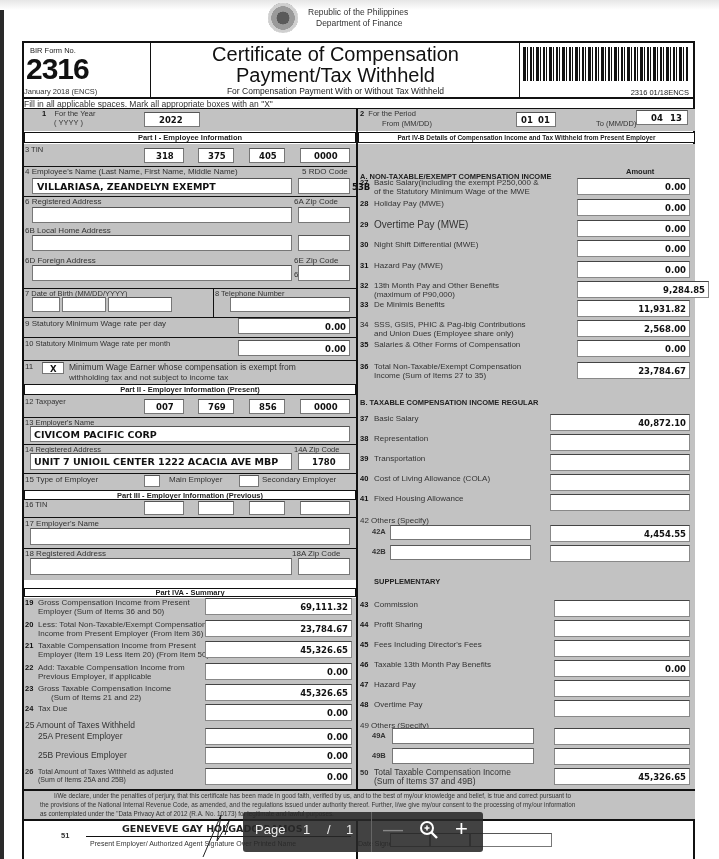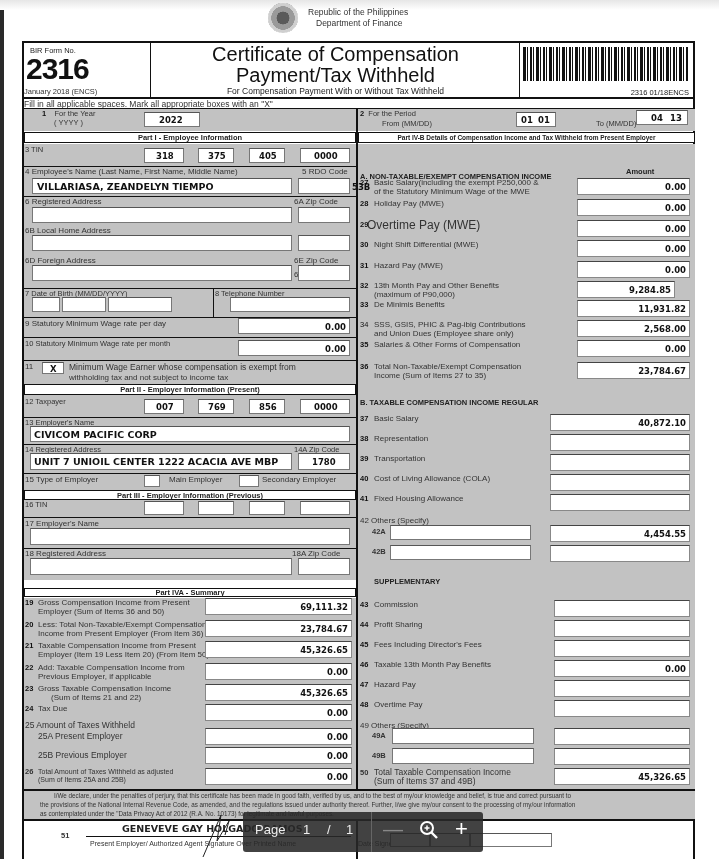--- a/index.html
+++ b/index.html
@@ -136,21 +136,21 @@
       <span class="val" style="left:9px; top:2px;">405</span>
     </div>
   <div class="box" style="left:276px; top:105px; width:50px; height:15px;">
       <span class="val" style="left:13px; top:2px;">0000</span>
     </div>
 
   <div class="divider" style="left:0; top:123px; width:332px; height:1px;"></div>
   <div class="lbl" style="left:1px; top:125px; font-size:8px;">4 Employee's Name (Last Name, First Name, Middle Name)</div>
   <div class="lbl" style="left:278px; top:125px; font-size:8px;">5 RDO Code</div>
   <div class="box" style="left:8px; top:135px; width:260px; height:16px;">
-      <span class="val" style="left:4px; top:2px; font-size:9.5px;">VILLARIASA, ZEANDELYN TIEMPO</span>
+      <span class="val" style="left:4px; top:2px; font-size:9.5px;">VILLARIASA, ZEANDELYN EXEMPT</span>
     </div>
   <div class="box" style="left:274px; top:135px; width:52px; height:16px;">
       <span class="val" style="left:18px; top:3px;padding-left:35px;">53B</span>
     </div>
 
   <div class="divider" style="left:0; top:153px; width:332px; height:1px;"></div>
   <div class="lbl" style="left:1px; top:155px; font-size:8px;">6 Registered Address</div>
   <div class="lbl" style="left:270px; top:155px; font-size:8px;">6A Zip Code</div>
   <div class="box" style="left:8px; top:164px; width:260px; height:16px;"></div>
   <div class="box" style="left:274px; top:164px; width:52px; height:16px;"></div>
@@ -327,21 +327,21 @@
       </div>
       <div>
         <div class="lbl" style="left: 336px; top: 157px; font-weight: bold; color: rgb(17, 17, 17);">28</div>
         <div class="lbl" style="left: 350px; top: 157px; font-size: 8px;">Holiday Pay (MWE)</div>
         <div class="amt" style="left: 553px; top: 156px; width: 113px;">
           <span>0.00</span>
         </div>
       </div>
       <div>
         <div class="lbl" style="left: 336px; top: 178px; font-weight: bold; color: rgb(17, 17, 17);">29</div>
-        <div class="lbl" style="left: 343px; top: 178px; font-size: 12px;">Overtime Pay (MWE)</div>
+        <div class="lbl" style="left: 350px; top: 178px; font-size: 10px;">Overtime Pay (MWE)</div>
         <div class="amt" style="left: 553px; top: 177px; width: 113px;">
           <span>0.00</span>
         </div>
       </div>
       <div>
         <div class="lbl" style="left: 336px; top: 198px; font-weight: bold; color: rgb(17, 17, 17);">30</div>
         <div class="lbl" style="left: 350px; top: 198px; font-size: 8px;">Night Shift Differential (MWE)</div>
         <div class="amt" style="left: 553px; top: 197px; width: 113px;">
           <span>0.00</span>
         </div>
@@ -350,21 +350,21 @@
         <div class="lbl" style="left: 336px; top: 219px; font-weight: bold; color: rgb(17, 17, 17);">31</div>
         <div class="lbl" style="left: 350px; top: 219px; font-size: 8px;">Hazard Pay (MWE)</div>
         <div class="amt" style="left: 553px; top: 218px; width: 113px;">
           <span>0.00</span>
         </div>
       </div>
       <div>
         <div class="lbl" style="left: 336px; top: 239px; font-weight: bold; color: rgb(17, 17, 17);">32</div>
         <div class="lbl" style="left: 350px; top: 239px; font-size: 8px;">13th Month Pay and Other Benefits</div>
         <div class="lbl" style="left: 350px; top: 248px; font-size: 8px;">(maximum of P90,000)</div>
-        <div class="amt" style="left: 553px; top: 238px; width: 98px;">
+        <div class="amt" style="left: 553px; top: 238px; width: 132px;">
           <span>9,284.85</span>
         </div>
       </div>
       <div>
         <div class="lbl" style="left: 336px; top: 258px; font-weight: bold; color: rgb(17, 17, 17);">33</div>
         <div class="lbl" style="left: 350px; top: 258px; font-size: 8px;">De Minimis Benefits</div>
         <div class="amt" style="left: 553px; top: 257px; width: 113px;">
           <span>11,931.82</span>
         </div>
       </div>

